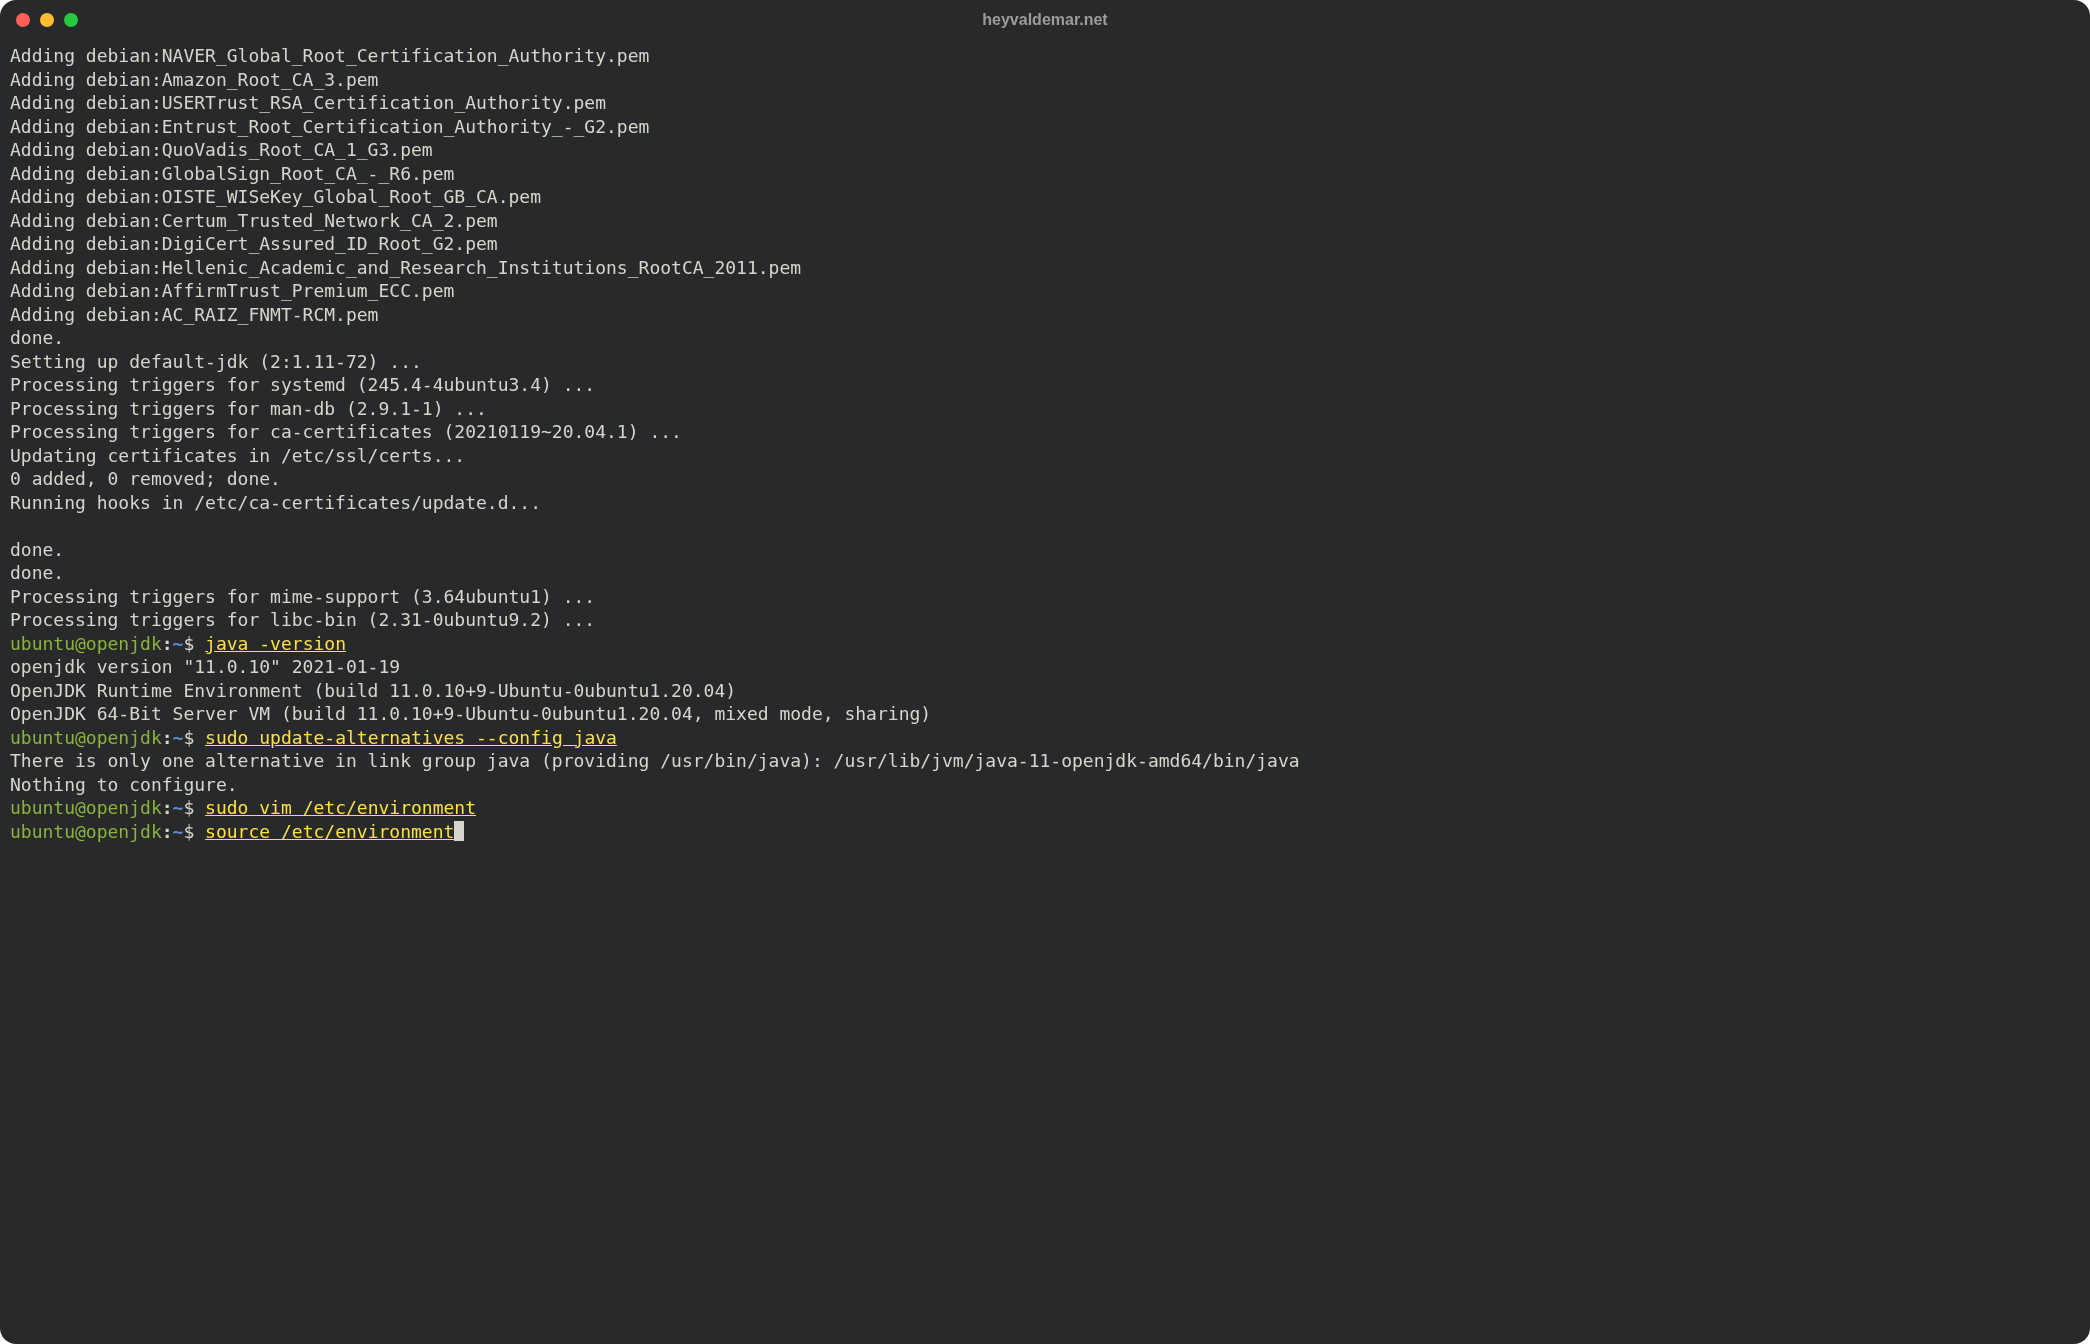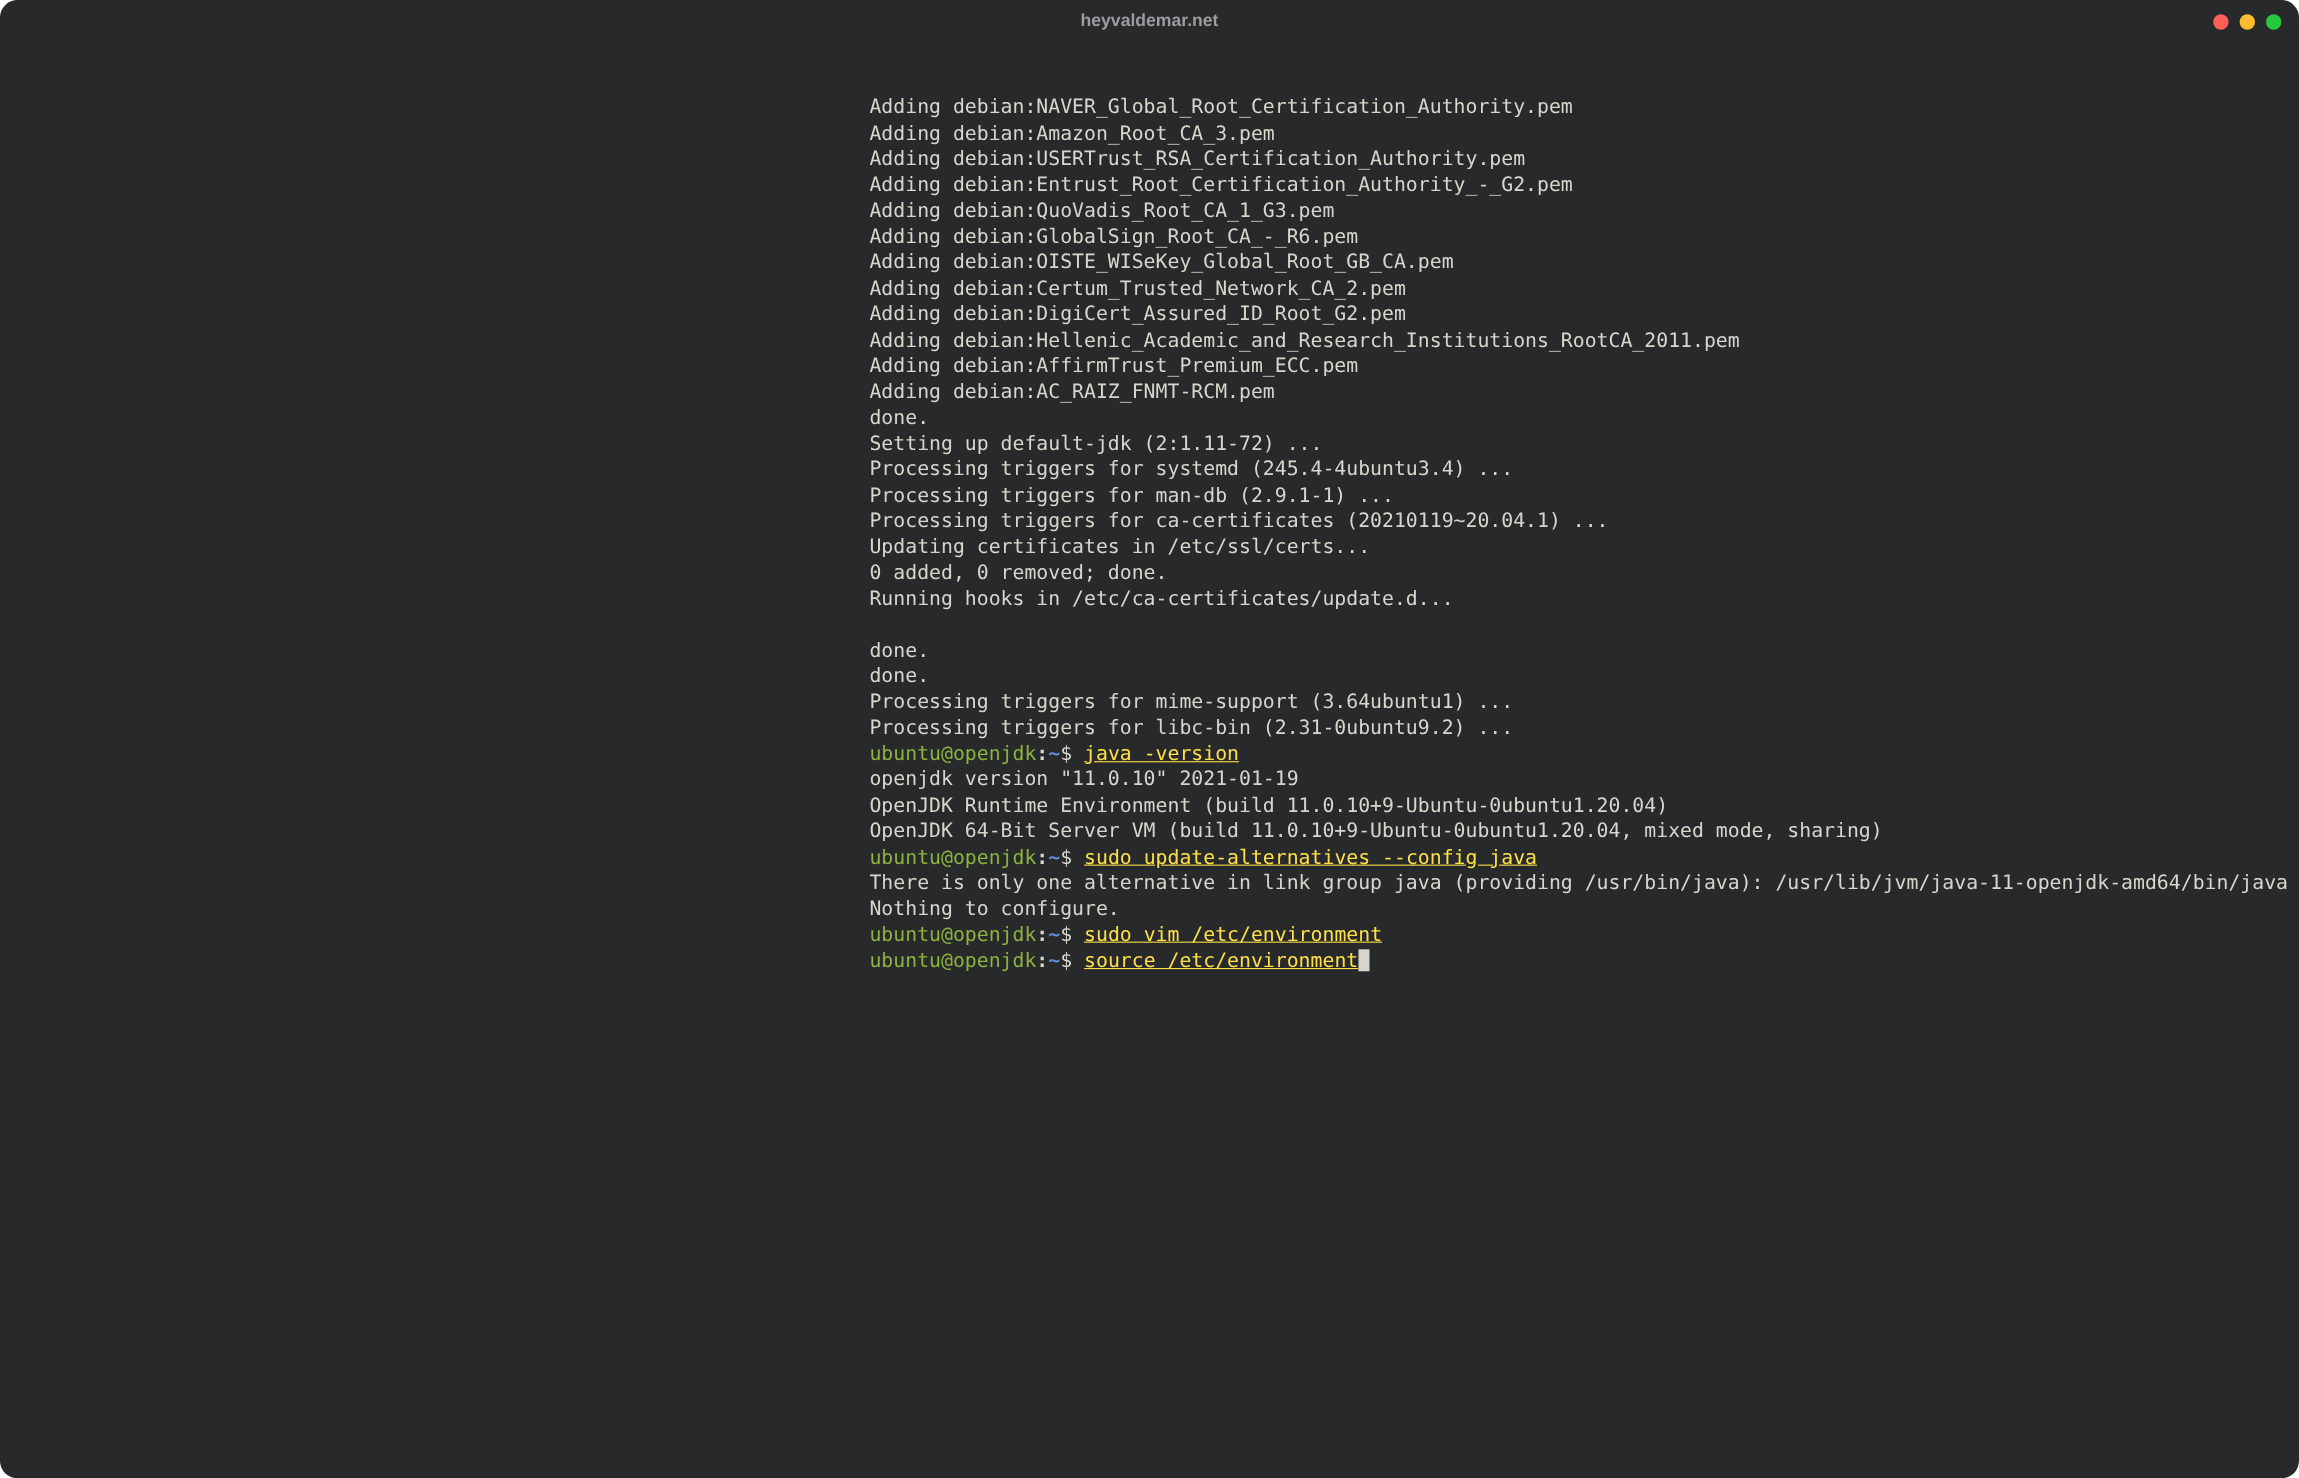--- a/index.html
+++ b/index.html
@@ -11,21 +11,20 @@
     font-family: "Menlo", "Consolas", "DejaVu Sans Mono", monospace;
   }
   .window {
     position: absolute;
     inset: 0;
     background: #27292b;
     border-radius: 16px;
     overflow: hidden;
     display: flex;
     flex-direction: column;
-    align-items: flex-end;
   }
   .titlebar {
     height: 40px;
     display: flex;
     align-items: center;
     padding: 0 16px;
     flex: 0 0 auto;
   }
   .traffic-lights {
     display: flex;
@@ -52,21 +51,20 @@
     pointer-events: none;
   }
   .terminal {
     flex: 1 1 auto;
     padding: 4px 10px 10px 10px;
     color: #d8d6cc;
     font-size: 18px;
     line-height: 23.5px;
     white-space: pre;
     overflow: hidden;
-    margin-top: 42px;
   }
   .line { display: block; }
   .prompt-user { color: #8bb33d; font-weight: normal; }
   .prompt-colon { color: #d8d6cc; font-weight: bold; }
   .prompt-path { color: #5f8dd3; font-weight: bold; }
   .prompt-dollar { color: #d8d6cc; }
   .cmd { color: #fde047; text-decoration: underline; }
   .cursor {
     display: inline-block;
     width: 10px;

